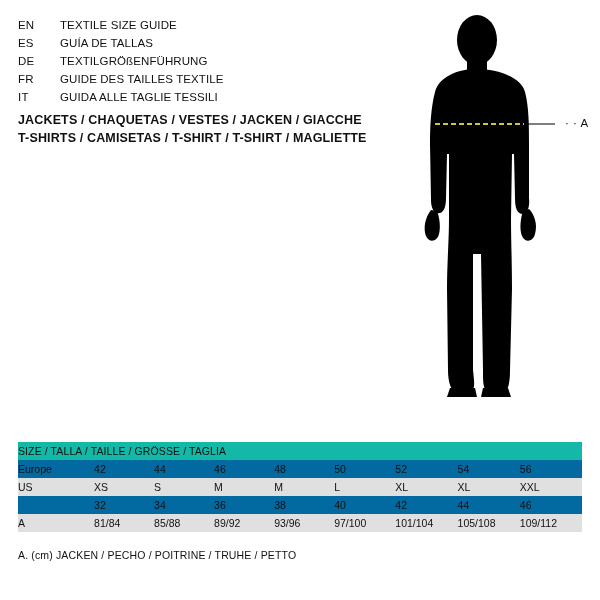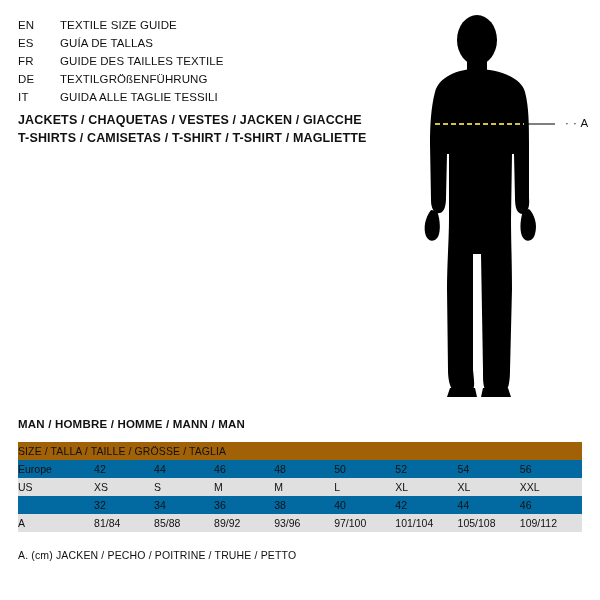--- a/index.html
+++ b/index.html
@@ -99,21 +99,21 @@
     font-size: 10.5px;
     color: #111;
   }
   table.size-table td {
     padding: 0;
     height: 18px;
     vertical-align: middle;
     white-space: nowrap;
   }
   .row-head td {
-    background: #a16207;
+    background: #14b8a6;
     font-size: 10.5px;
     letter-spacing: 0.1px;
   }
   .row-shade td { background: #e0e0e0; }
   .row-plain td { background: #0369a1; }
   td.col-label { width: 86px; padding-left: 3px; }
   td.col-val { width: 68px; text-align: left; }
 
   .footnote {
     position: absolute;
@@ -132,26 +132,26 @@
   <div class="lang-block">
     <div class="lang-row">
       <span class="lang-code">EN</span>
       <span class="lang-text">TEXTILE SIZE GUIDE</span>
     </div>
     <div class="lang-row">
       <span class="lang-code">ES</span>
       <span class="lang-text">GUÍA DE TALLAS</span>
     </div>
     <div class="lang-row">
+      <span class="lang-code">DE</span>
+      <span class="lang-text">TEXTILGRÖßENFÜHRUNG</span>
+    </div>
+    <div class="lang-row">
       <span class="lang-code">FR</span>
       <span class="lang-text">GUIDE DES TAILLES TEXTILE</span>
-    </div>
-    <div class="lang-row">
-      <span class="lang-code">DE</span>
-      <span class="lang-text">TEXTILGRÖßENFÜHRUNG</span>
     </div>
     <div class="lang-row">
       <span class="lang-code">IT</span>
       <span class="lang-text">GUIDA ALLE TAGLIE TESSILI</span>
     </div>
   </div>
 
   <div class="garment-block">
     <div class="garment-line">JACKETS / CHAQUETAS / VESTES / JACKEN / GIACCHE</div>
     <div class="garment-line">T-SHIRTS / CAMISETAS / T-SHIRT / T-SHIRT / MAGLIETTE</div>
@@ -201,21 +201,20 @@
 
       <path d="M55 374 L 80 374 L 82 383 L 52 383 Z" fill="#000"></path>
       <path d="M88 374 L 113 374 L 116 383 L 86 383 Z" fill="#000"></path>
 
       <line x1="40" y1="110" x2="129" y2="110" stroke="#d8c23a" stroke-width="2.2" stroke-dasharray="5,3"></line>
       <line x1="133" y1="110" x2="160" y2="110" stroke="#000000" stroke-width="1"></line>
     </svg>
     <div class="callout-label">· · A</div>
   </div>
 
-  <div class="table-title">MAN / HOMBRE / HOMME / MANN / MAN</div>
 
   <table class="size-table">
     <tbody>
       <tr class="row-head">
         <td class="col-label" colspan="9">SIZE / TALLA / TAILLE / GRÖSSE / TAGLIA</td>
       </tr>
       <tr class="row-plain">
         <td class="col-label">Europe</td>
         <td class="col-val">42</td>
         <td class="col-val">44</td>

